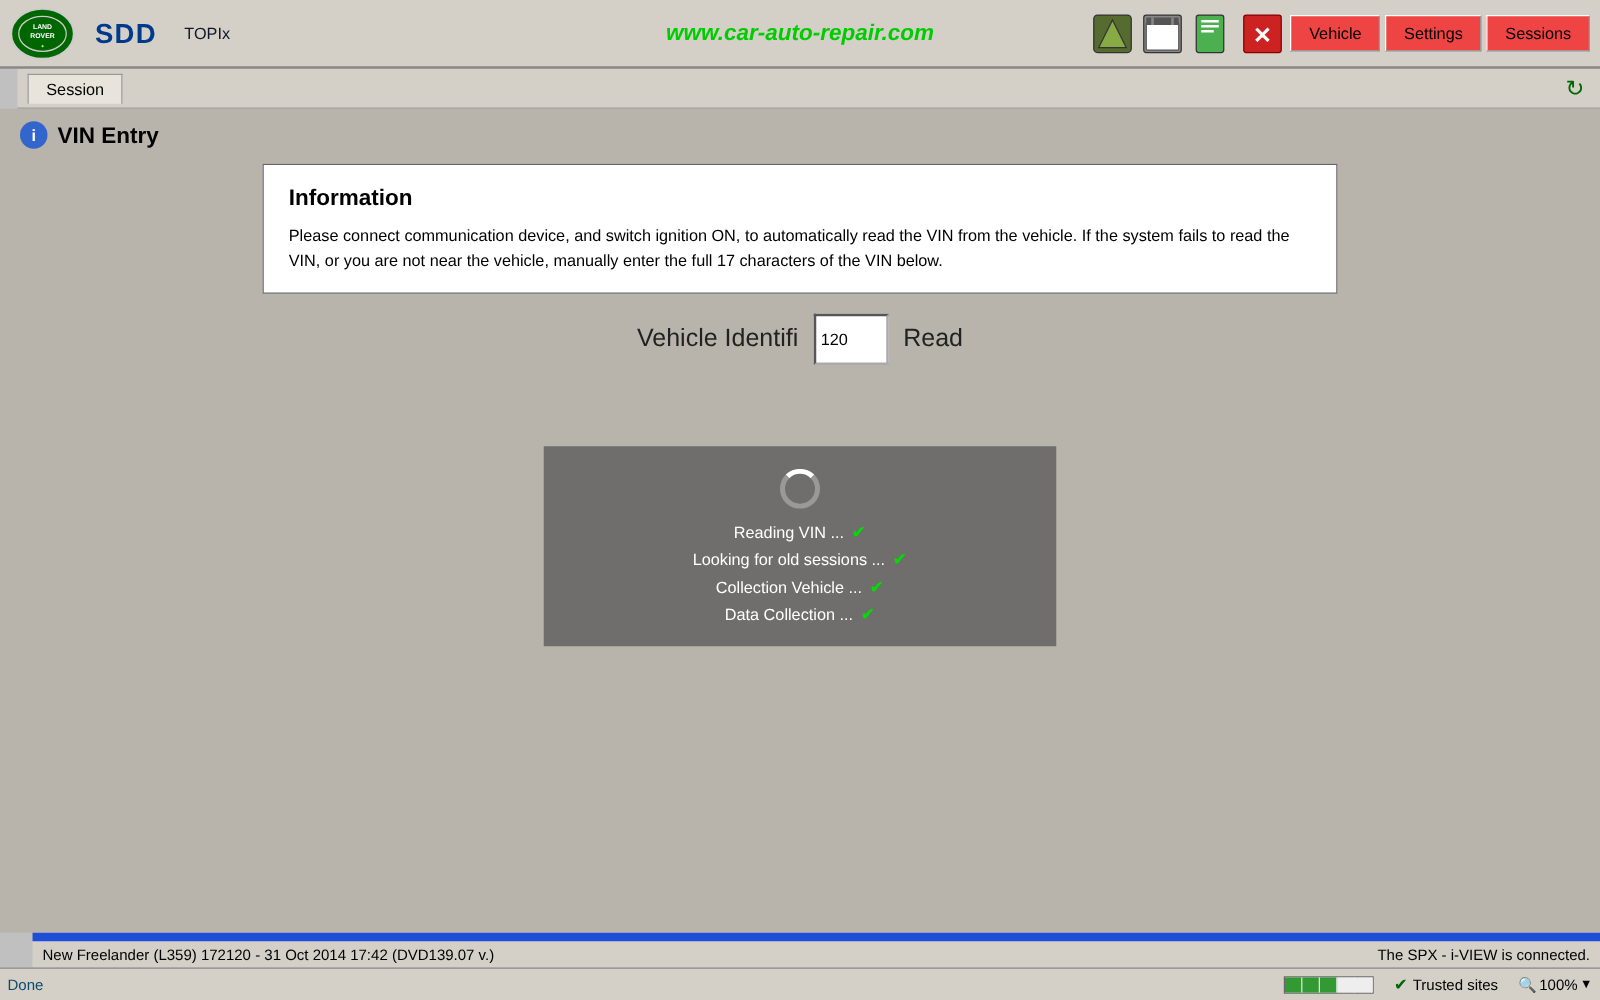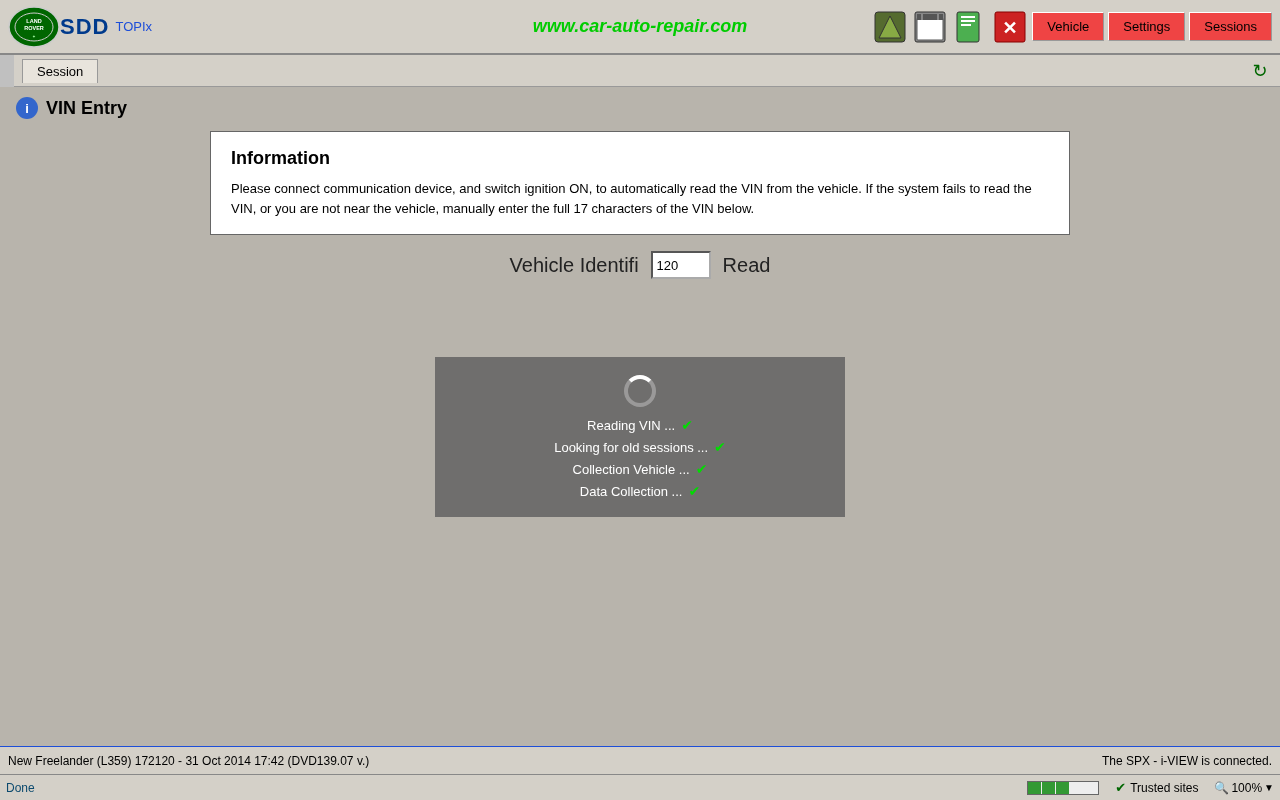--- a/index.html
+++ b/index.html
@@ -11,35 +11,35 @@
       height: 55px;
       display: flex;
       align-items: center;
       border-bottom: 2px solid #888;
       padding: 0 8px;
       position: relative;
     }
     #logo-area {
       display: flex;
       align-items: center;
-      gap: 0;
+      gap: 16px;
     }
     #landrover-logo {
       width: 52px;
       height: 42px;
     }
     #sdd-logo {
       font-size: 22px;
       font-weight: bold;
       color: #003a8c;
       letter-spacing: 1px;
     }
     #topix-label {
       font-size: 13px;
-      color: #1d4ed8;
+      color: #0f172a;
       margin-left: 6px;
     }
     #website-label {
       position: absolute;
       left: 50%;
       transform: translateX(-50%);
       color: #00cc00;
       font-size: 18px;
       font-weight: bold;
       font-style: italic;
@@ -162,21 +162,21 @@
       gap: 12px;
       justify-content: center;
       margin-top: 16px;
     }
     #vin-label {
       font-size: 20px;
       color: #222;
     }
     #vin-input {
       width: 60px;
-      height: 28px;
+      height: 41px;
       border: 2px inset #aaa;
       background: white;
       font-size: 13px;
       padding: 2px 4px;
     }
     #read-btn {
       font-size: 20px;
       color: #222;
       background: none;
       border: none;
@@ -221,23 +221,24 @@
       font-size: 14px;
     }
 
     
     #statusbar {
       background: #d4d0c8;
       height: 28px;
       display: flex;
       align-items: center;
       padding: 0 8px;
-      border-top: 1px solid #1d4ed8;
+      border-top: 7px solid #1d4ed8;
       font-size: 12px;
       color: #000;
+      margin-left: 26px;
     }
     #statusbar-left {
       flex: 1;
     }
     #statusbar-right {
       color: #000;
     }
 
     
     #ie-bar {

